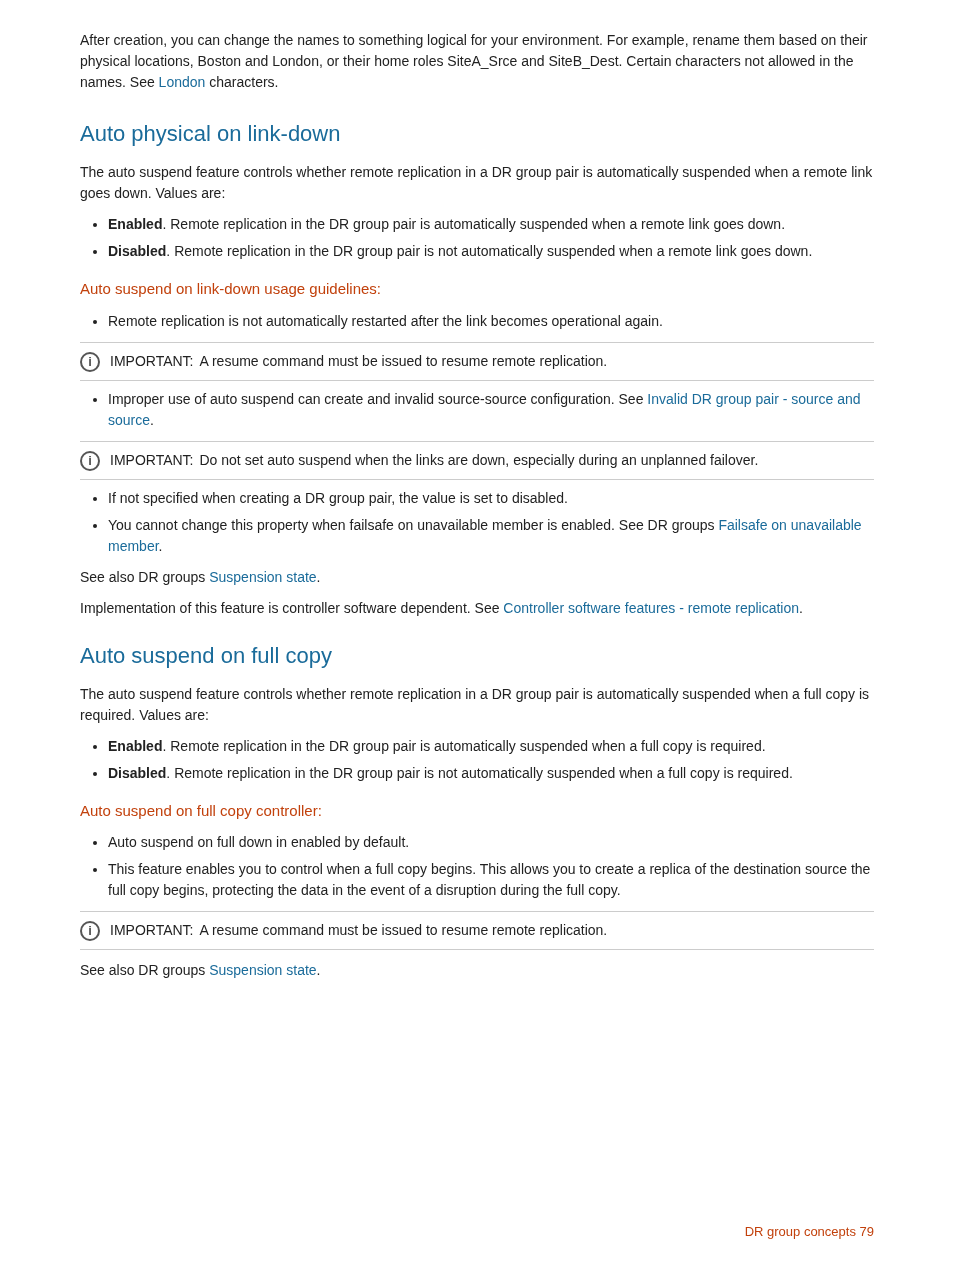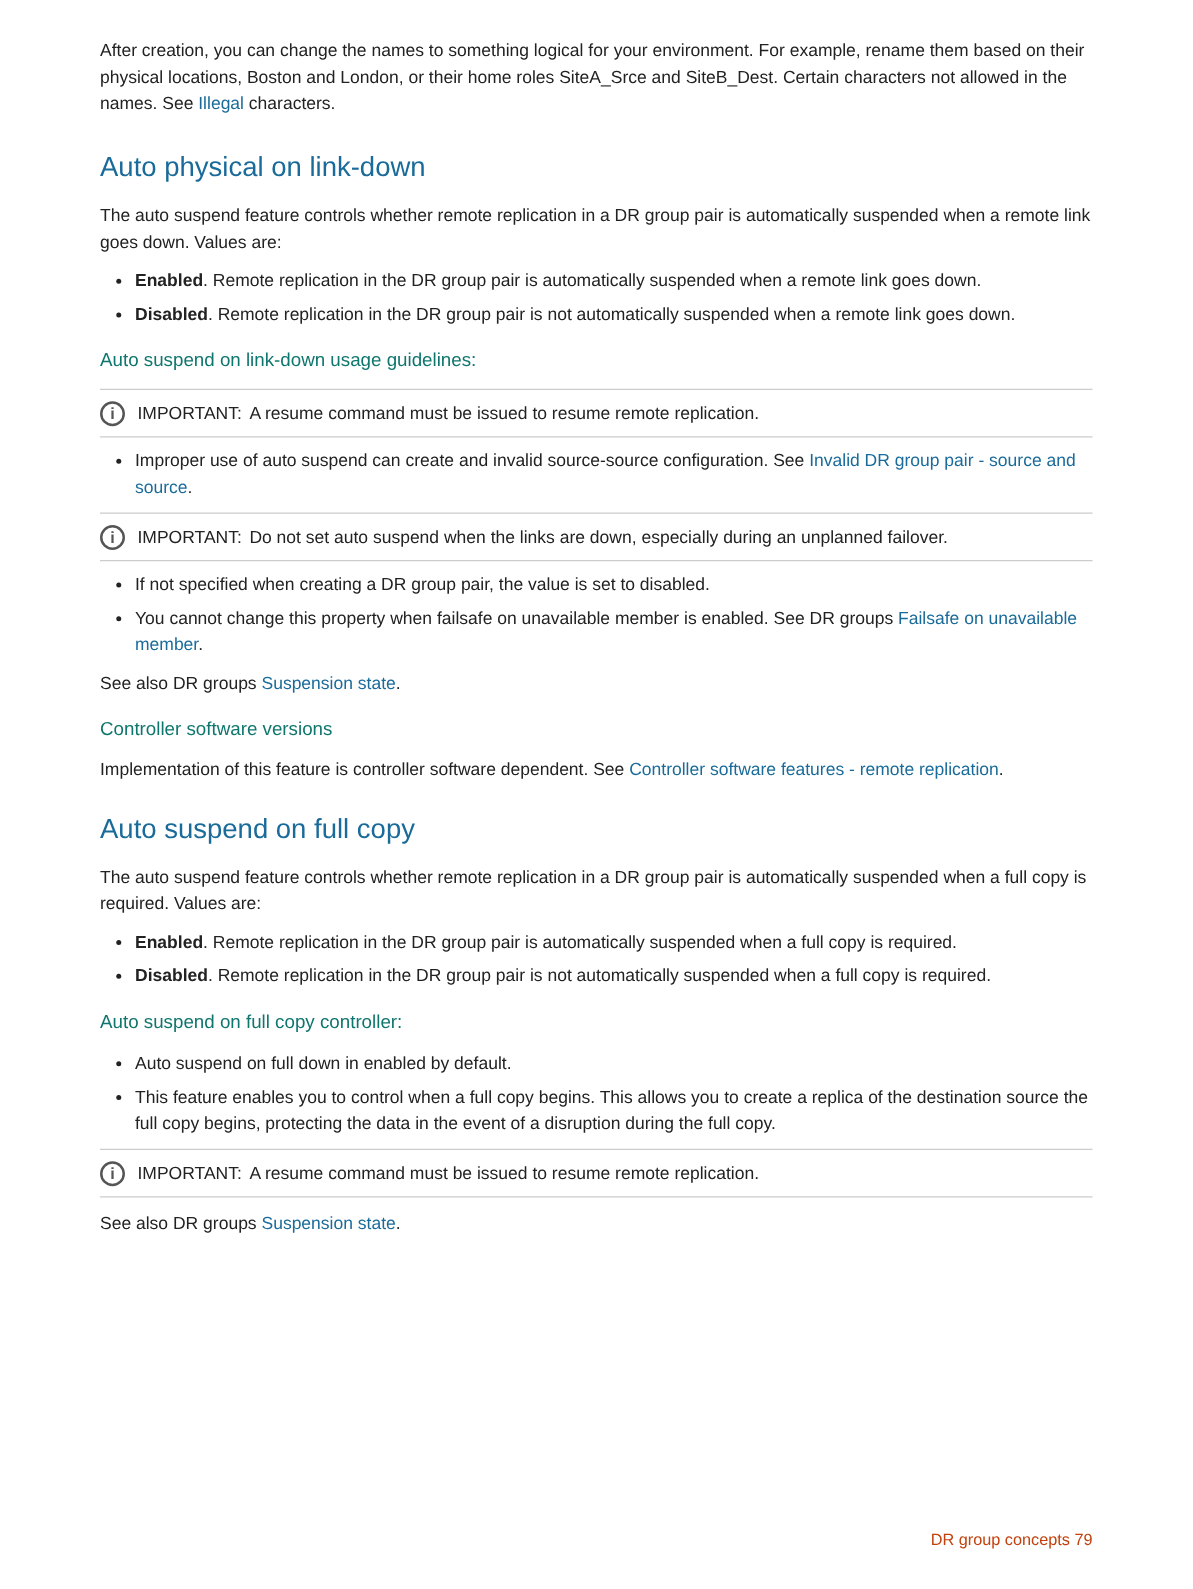--- a/index.html
+++ b/index.html
@@ -24,21 +24,21 @@
     h2.section-heading {
       font-size: 22px;
       font-weight: normal;
       color: #1a6b9a;
       margin-bottom: 12px;
       margin-top: 8px;
     }
     h3.sub-heading {
       font-size: 15px;
       font-weight: normal;
-      color: #0f766e;
+      color: #c2410c;
       margin-bottom: 10px;
       margin-top: 16px;
     }
     p {
       margin-bottom: 10px;
     }
     ul {
       margin-left: 28px;
       margin-bottom: 10px;
     }
@@ -91,39 +91,42 @@
       margin-top: 10px;
       margin-bottom: 10px;
     }
   </style>
 </head>
 <body>
 
 <div class="page">
 
   <p class="intro-paragraph">
-    <span>After creation, you can change the names to something logical for your environment. For example, rename them based on their physical locations, Boston and London, or their home roles SiteA_Srce and SiteB_Dest. Certain characters not allowed in the names. See </span><a href="#">Illegal</a><span> characters.</span>
+    <span>After creation, you can change the names to something logical for your environment. For example, rename them based on their physical locations, Boston and London, or their home roles SiteA_Srce and SiteB_Dest. Certain characters not allowed in the names. See </span><a href="#">London</a><span> characters.</span>
   </p>
 
   <div class="section-block">
     <h2 class="section-heading">Auto physical on link-down</h2>
 
     <p>The auto suspend feature controls whether remote replication in a DR group pair is automatically suspended when a remote link goes down. Values are:</p>
 
     <ul>
       <li>
         <span style="font-weight:bold;">Enabled</span><span>. Remote replication in the DR group pair is automatically suspended when a remote link goes down.</span>
       </li>
       <li>
         <span style="font-weight:bold;">Disabled</span><span>. Remote replication in the DR group pair is not automatically suspended when a remote link goes down.</span>
       </li>
     </ul>
 
     <h3 class="sub-heading">Auto suspend on link-down usage guidelines:</h3>
 
+    <ul>
+      <li>Remote replication is not automatically restarted after the link becomes operational again.</li>
+    </ul>
 
     <div class="important-row">
       <div class="info-icon">i</div>
       <div>
         <span class="important-label">IMPORTANT:</span><span>A resume command must be issued to resume remote replication.</span>
       </div>
     </div>
 
     <ul>
       <li>
@@ -142,21 +145,20 @@
       <li>If not specified when creating a DR group pair, the value is set to disabled.</li>
       <li>
         <span>You cannot change this property when failsafe on unavailable member is enabled. See DR groups </span><a href="#">Failsafe on unavailable member</a><span>.</span>
       </li>
     </ul>
 
     <p class="see-also">
       <span>See also DR groups </span><a href="#">Suspension state</a><span>.</span>
     </p>
 
-    <h3 class="sub-heading">Controller software versions</h3>
 
     <p>
       <span>Implementation of this feature is controller software dependent. See </span><a href="#">Controller software features - remote replication</a><span>.</span>
     </p>
   </div>
 
   <div class="section-block">
     <h2 class="section-heading">Auto suspend on full copy</h2>
 
     <p>The auto suspend feature controls whether remote replication in a DR group pair is automatically suspended when a full copy is required. Values are:</p>

